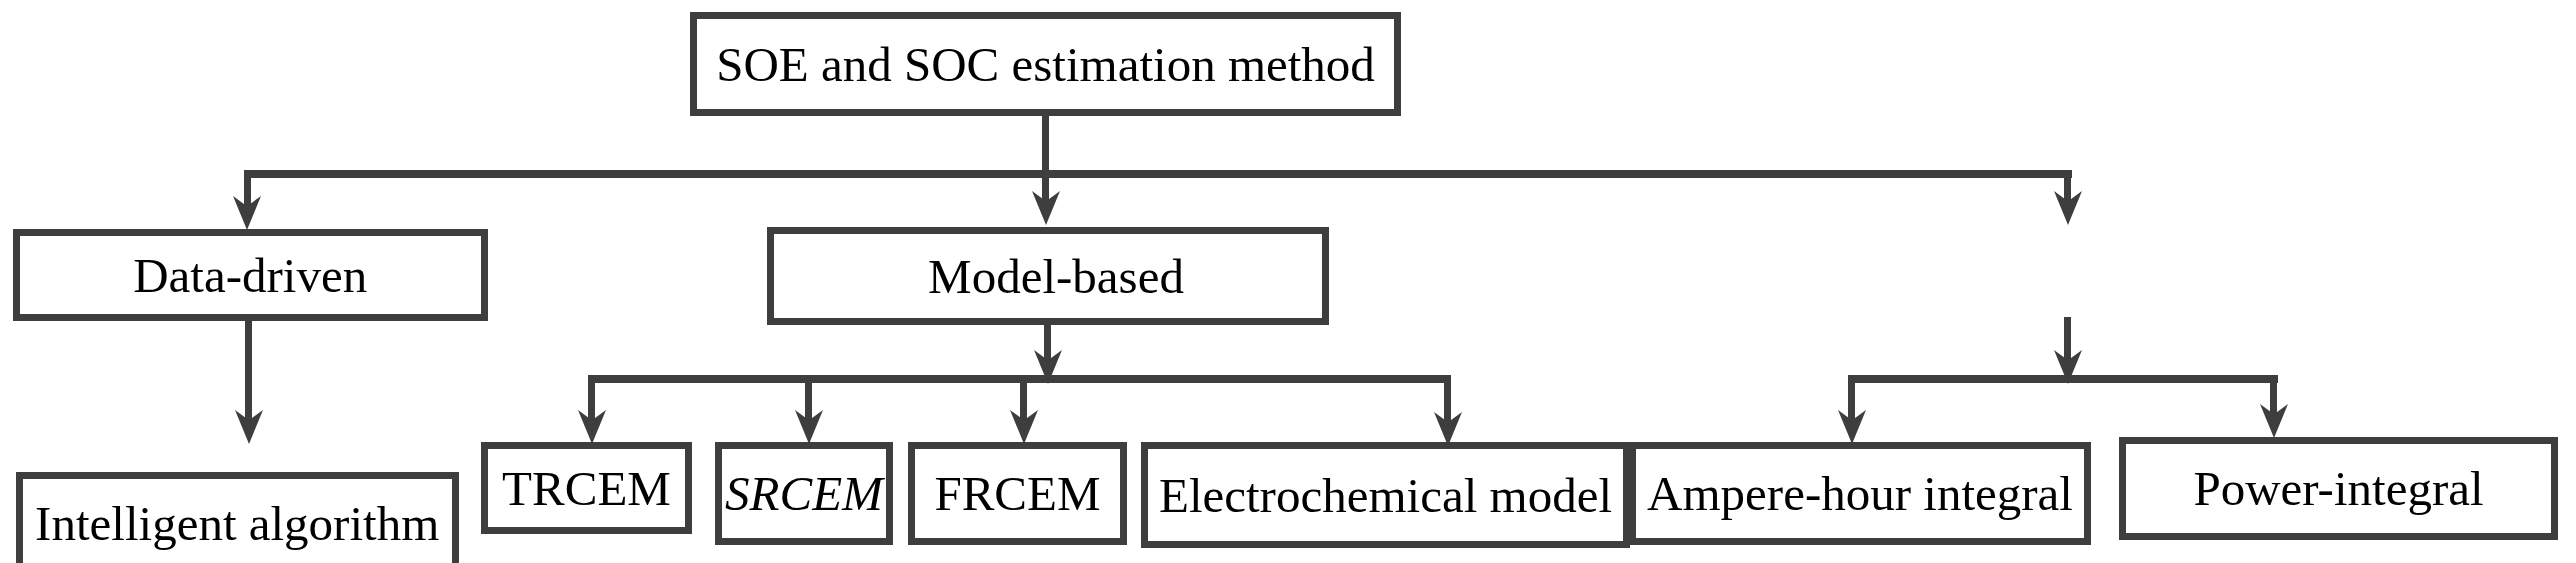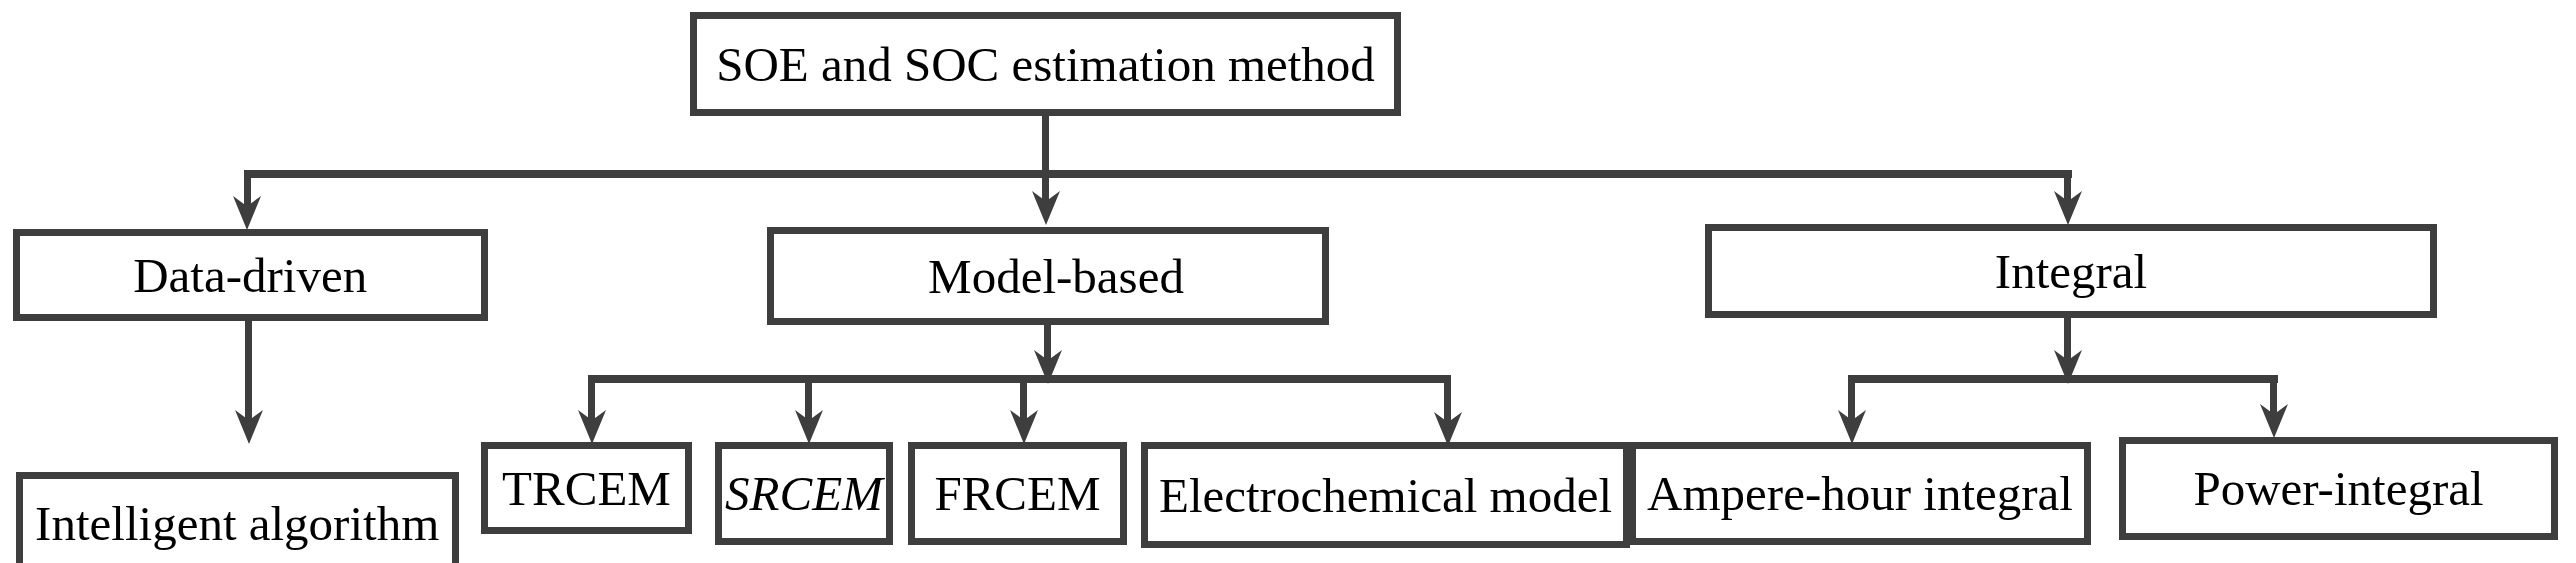--- a/index.html
+++ b/index.html
@@ -54,23 +54,20 @@
   </div>
 
   <div class="node" style="left:12.7px; top:229px; width:475px; height:92px;">
     <span class="node-label">Data-driven</span>
   </div>
 
   <div class="node" style="left:767px; top:227px; width:562px; height:98px;padding-left:16px;">
     <span class="node-label">Model-based</span>
   </div>
 
-  <div class="node" style="left:1705px; top:224px; width:732px; height:94px;">
-    <span class="node-label">Integral</span>
-  </div>
 
   <div class="node" style="left:15.7px; top:443px; width:443px; height:103px;margin-top:29px;">
     <span class="node-label">Intelligent algorithm</span>
   </div>
 
   <div class="node" style="left:481px; top:442px; width:211px; height:92px;">
     <span class="node-label">TRCEM</span>
   </div>
 
   <div class="node" style="left:715px; top:442px; width:178px; height:103px;font-style:italic;">

